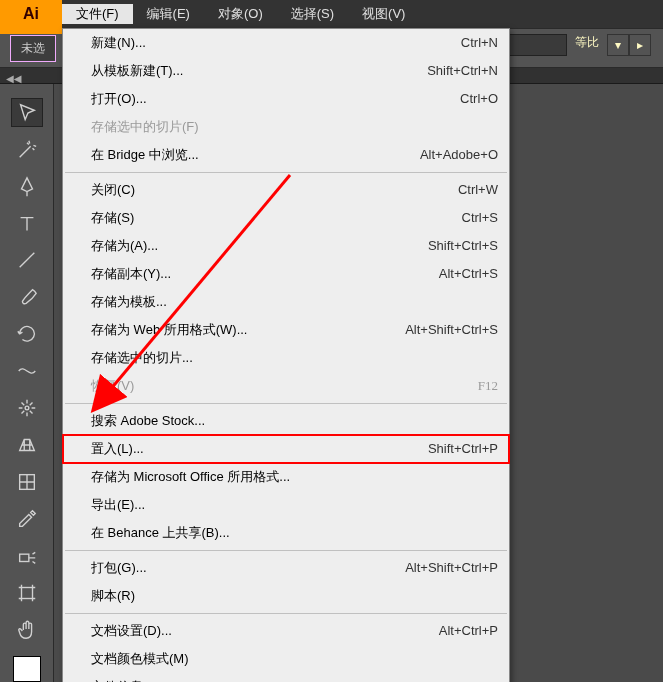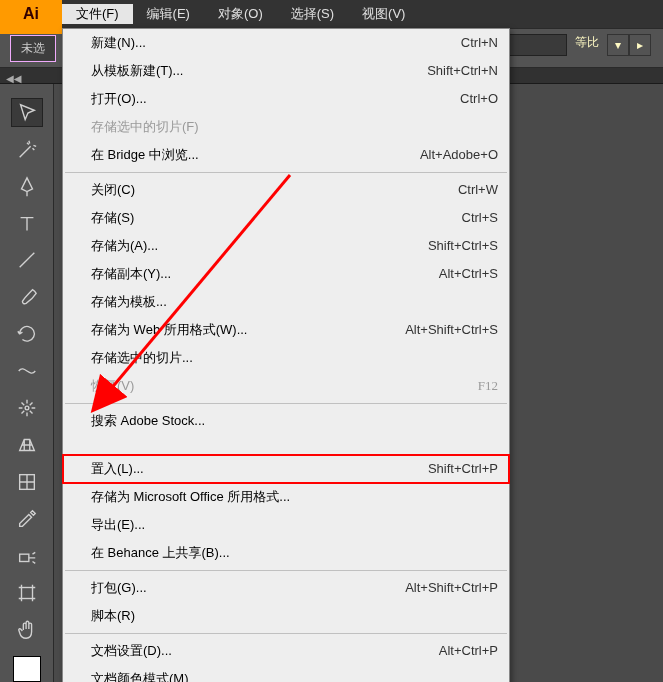--- a/index.html
+++ b/index.html
@@ -23,21 +23,21 @@
 .tool svg { width: 22px; height: 22px; }
 .tool.selected { background: #3a3a3a; border: 1px solid #222; }
 .swatch { width: 28px; height: 28px; background: #fff; border: 1px solid #000; margin-top: 8px; }
 
 .canvas-area { flex: 1; background: #4a4a4a; position: relative; }
 
 .dropdown { position: absolute; left: 62px; top: 28px; width: 448px; background: #eeeeee; border: 1px solid #888; box-shadow: 2px 2px 6px rgba(0,0,0,0.4); font-size: 13px; color: #000; z-index: 100; }
 .dd-row { display: flex; justify-content: space-between; padding: 4px 11px 4px 28px; line-height: 20px; cursor: pointer; }
 .dd-row.disabled { color: #9a9a9a; cursor: default; }
 .dd-sep { height: 1px; background: #c0c0c0; margin: 3px 2px; }
-.dd-row.highlighted { outline: 2px solid #ff0000; outline-offset: -1px; margin-top: 20px; }
+.dd-row.highlighted { outline: 2px solid #ff0000; outline-offset: -1px; }
 .shortcut { color: #333; }
 .dd-row.disabled .shortcut { color: #9a9a9a; font-family: Liberation Serif, serif; }
 
 .options-right { position: absolute; right: 12px; top: 34px; display: flex; align-items: flex-start; gap: 0; color: #fef9c3; font-size: 12px; }
 .num-field { width: 60px; height: 22px; background: #3a3a3a; border: 1px solid #222; }
 .ratio-btn { width: 40px; text-align: center; }
 .mini-btn { width: 22px; height: 22px; background: #535353; border: 1px solid #333; display: flex; align-items: center; justify-content: center; }
 
 .arrow-annotation { position: absolute; left: 90px; top: 165px; z-index: 200; pointer-events: none; }
 </style>

